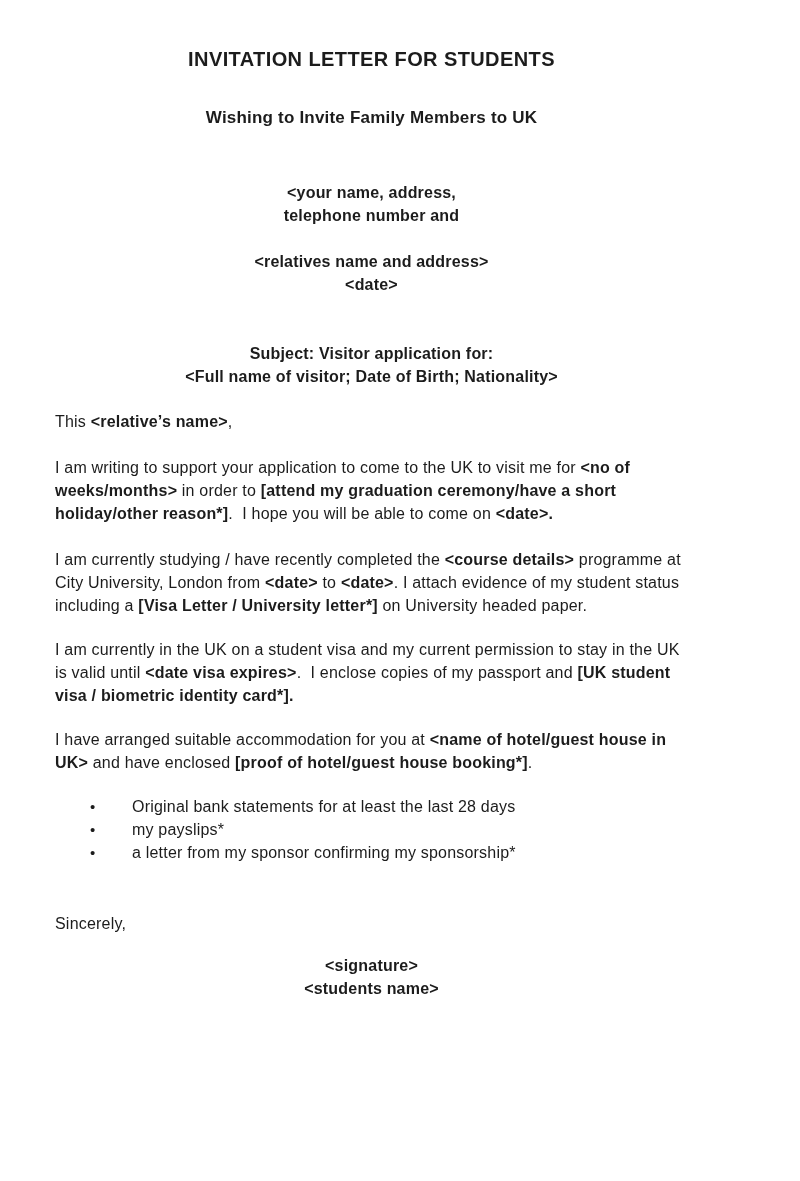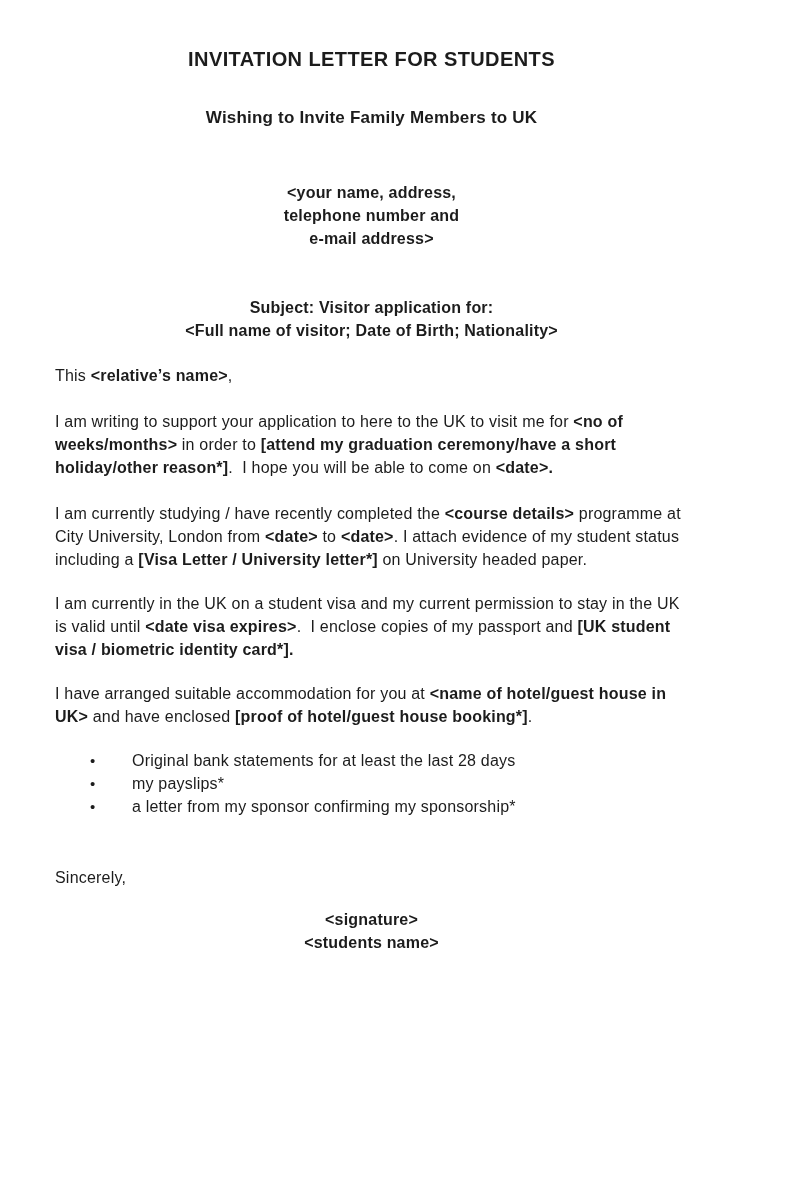--- a/index.html
+++ b/index.html
@@ -66,32 +66,35 @@
 <body>
 
 <div class="page">
 
   <h1 class="title">INVITATION LETTER FOR STUDENTS</h1>
   <div class="subtitle">Wishing to Invite Family Members to UK</div>
 
   <div class="block bold sender">
       <div>&lt;your name, address,</div>
       <div>telephone number and</div>
-      <div>e-mail address&gt;</div>
     </div>
 
+  <div class="block bold recipient">
+      <div>&lt;relatives name and address&gt;</div>
+      <div>&lt;date&gt;</div>
+    </div>
 
   <div class="block bold subject">
       <div>Subject: Visitor application for:</div>
       <div>&lt;Full name of visitor; Date of Birth; Nationality&gt;</div>
     </div>
 
   <p class="salutation"><span>This </span><span class="b">&lt;relative’s name&gt;</span><span>,</span></p>
 
-  <p class="para1"><span>I am writing to support your application to here to the UK to visit me for </span><span class="b">&lt;no of weeks/months&gt;</span><span> in order to </span><span class="b">[attend my graduation ceremony/have a short holiday/other reason*]</span><span>.  I hope you will be able to come on </span><span class="b">&lt;date&gt;.</span></p>
+  <p class="para1"><span>I am writing to support your application to come to the UK to visit me for </span><span class="b">&lt;no of weeks/months&gt;</span><span> in order to </span><span class="b">[attend my graduation ceremony/have a short holiday/other reason*]</span><span>.  I hope you will be able to come on </span><span class="b">&lt;date&gt;.</span></p>
 
   <p class="para2"><span>I am currently studying / have recently completed the </span><span class="b">&lt;course details&gt;</span><span> programme at City University, London from </span><span class="b">&lt;date&gt;</span><span> to </span><span class="b">&lt;date&gt;</span><span>. I attach evidence of my student status including a </span><span class="b">[Visa Letter / University letter*]</span><span> on University headed paper.</span></p>
 
   <p class="para3"><span>I am currently in the UK on a student visa and my current permission to stay in the UK is valid until </span><span class="b">&lt;date visa expires&gt;</span><span>.  I enclose copies of my passport and </span><span class="b">[UK student visa / biometric identity card*].</span></p>
 
   <p class="para4"><span>I have arranged suitable accommodation for you at </span><span class="b">&lt;name of hotel/guest house in UK&gt;</span><span> and have enclosed </span><span class="b">[proof of hotel/guest house booking*]</span><span>.</span></p>
 
 
   <ul class="enclosures">
       <li>

